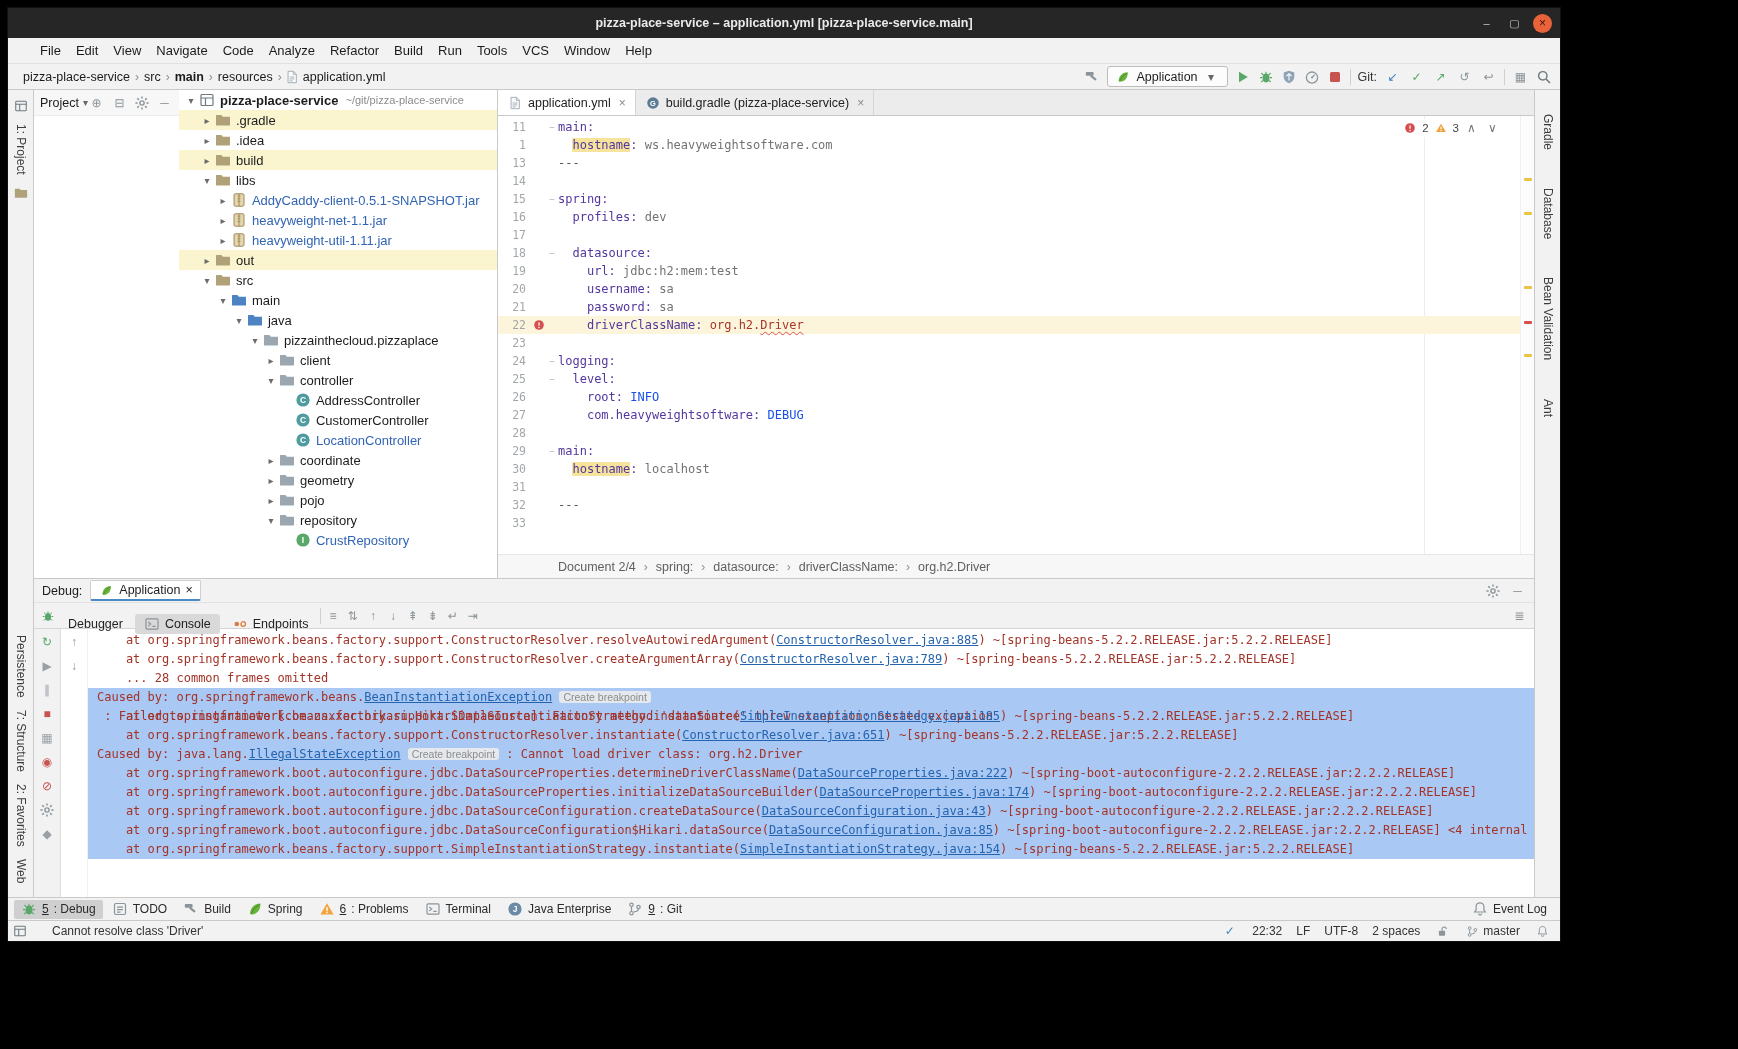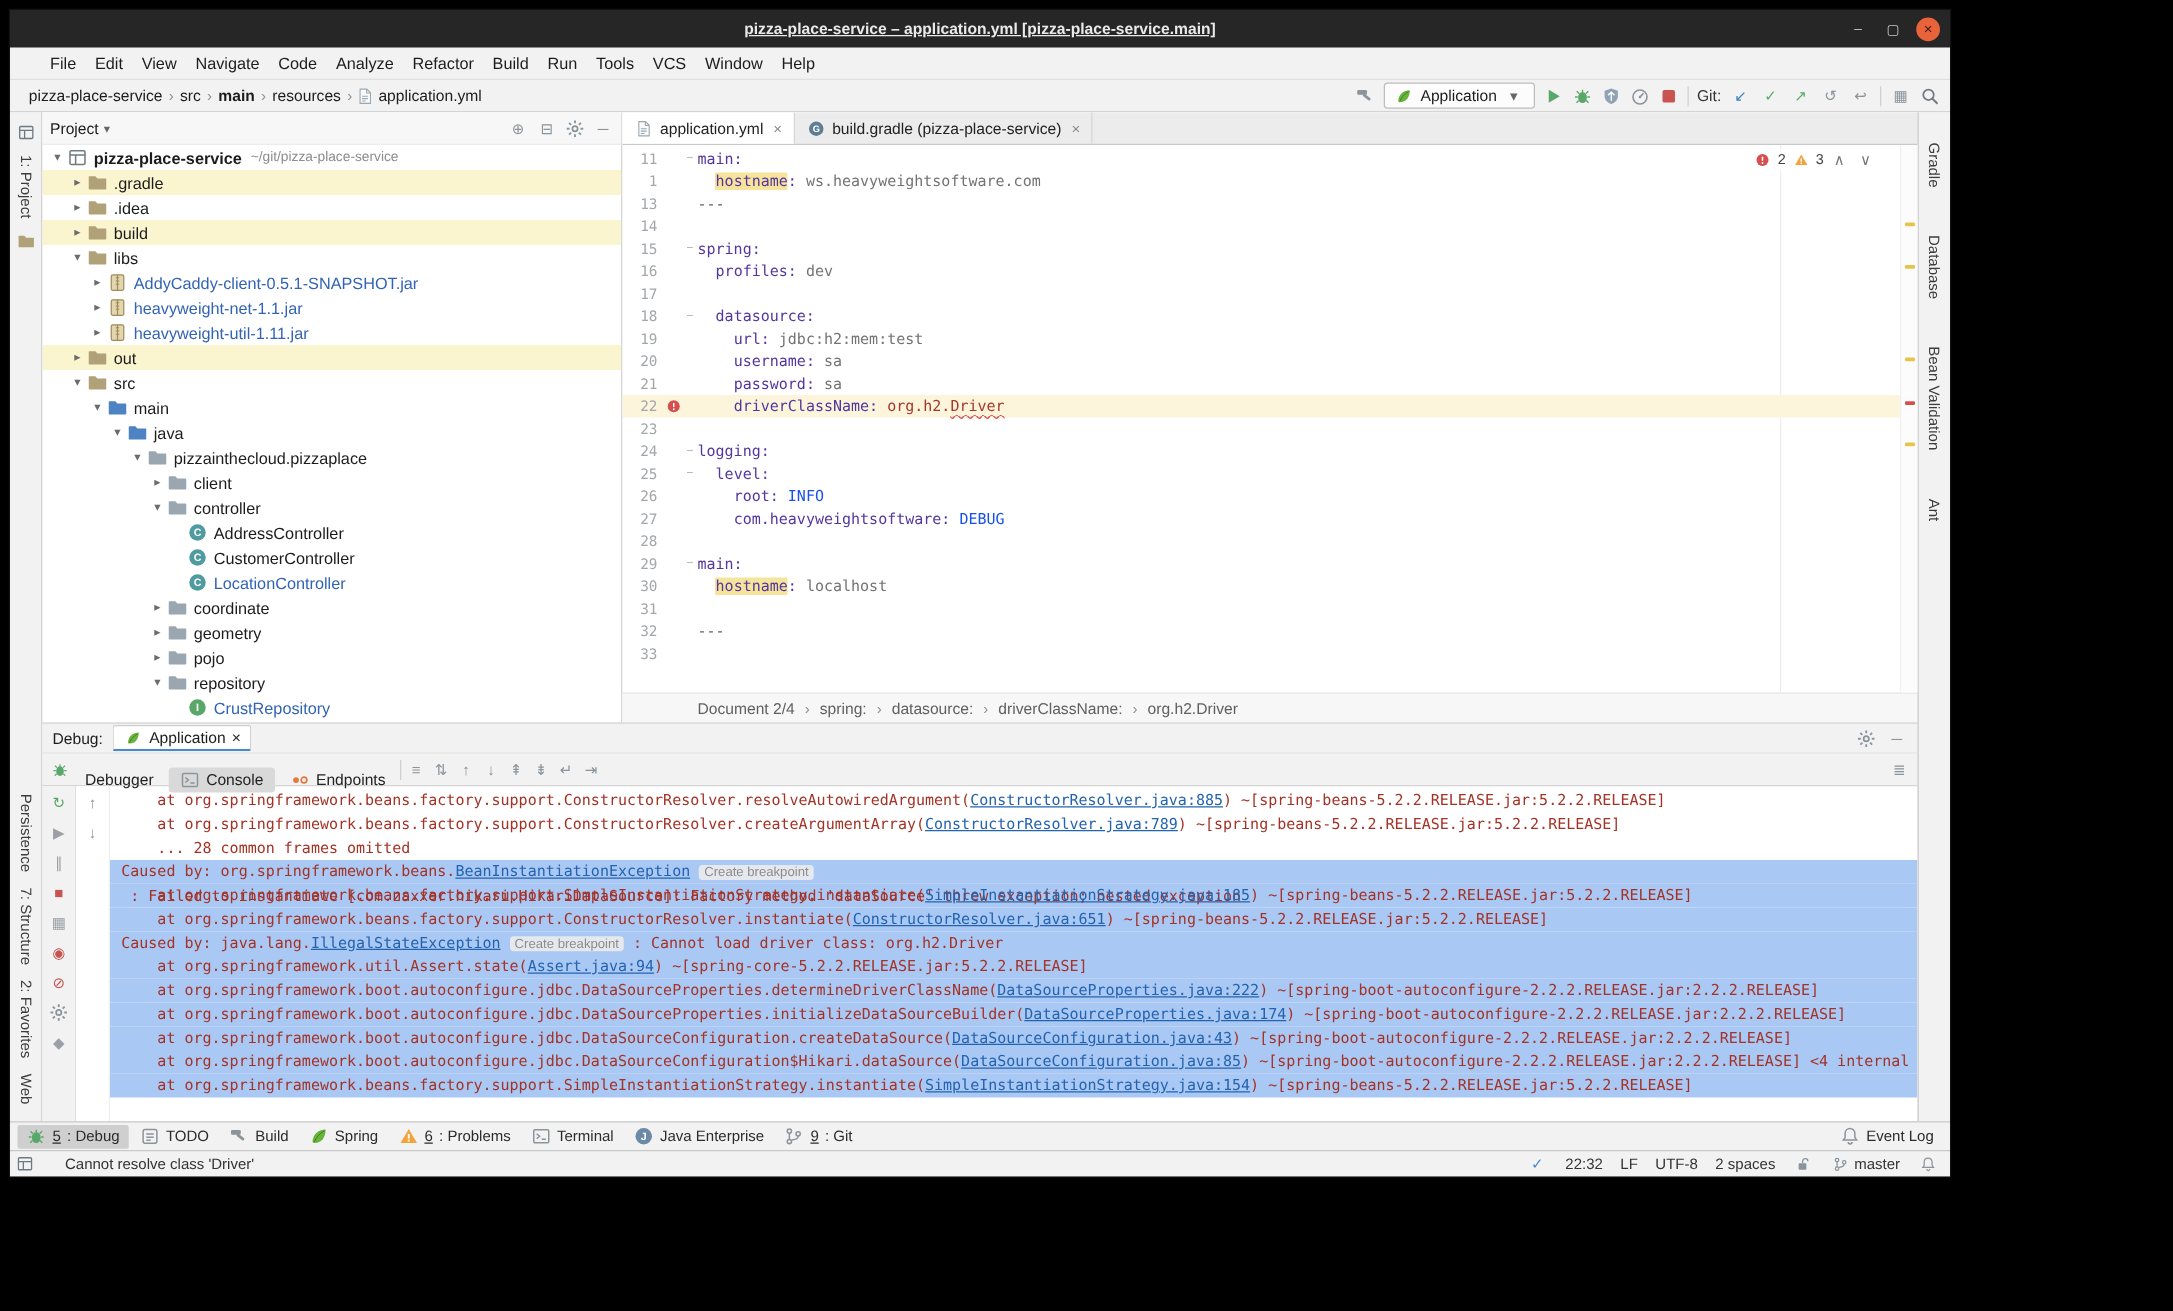--- a/index.html
+++ b/index.html
@@ -1,21 +1,21 @@
 <!DOCTYPE html>
 <html><head>
 <meta charset="utf-8">
 <style>
   *{box-sizing:border-box;margin:0;padding:0;}
   html,body{width:1738px;height:1049px;background:#000;overflow:hidden;}
   body{font-family:"Liberation Sans",sans-serif;font-size:13px;color:#1c1c1c;position:relative;}
   .window{position:absolute;left:8px;top:8px;width:1552px;height:933px;background:#f2f2f2;display:flex;flex-direction:column;box-shadow:0 0 0 1px #111;}
 
   
-  .titlebar{height:30px;background:#262626;color:#eaeaea;display:flex;align-items:center;justify-content:center;position:relative;flex:none;text-decoration:underline;}
+  .titlebar{height:30px;background:#262626;color:#eaeaea;display:flex;align-items:center;justify-content:center;position:relative;flex:none;}
   .title-text{font-weight:bold;font-size:12.5px;}
   .win-controls{position:absolute;right:8px;top:0;height:100%;display:flex;align-items:center;gap:9px;}
   .wc{width:19px;height:19px;border-radius:50%;display:flex;align-items:center;justify-content:center;color:#c8c8c8;font-size:11px;}
   .wc.close{background:#e8633a;color:#40160a;font-size:12px;}
 
   
   .menubar{height:26px;display:flex;align-items:center;padding-left:25px;gap:1px;background:#f2f2f2;border-bottom:1px solid #e0e0e0;flex:none;}
   .menu-item{padding:3px 7px;border-radius:3px;}
   .navbar{height:26px;display:flex;align-items:center;padding:0 8px 0 12px;background:#f2f2f2;border-bottom:1px solid #c9c9c9;flex:none;font-size:12.5px;}
   .crumbs{display:flex;align-items:center;}
@@ -36,21 +36,21 @@
   .stripe.left{border-right:1px solid #c9c9c9;padding-top:4px;}
   .stripe.right{border-left:1px solid #c9c9c9;padding-top:18px;gap:26px;}
   .vlabel{writing-mode:vertical-rl;font-size:12px;color:#3c3c3c;padding:6px 0;white-space:nowrap;}
   .vspacer{flex:1;}
   .stripe-ic{margin:4px 0;}
 
   .center{flex:1;display:flex;flex-direction:column;min-width:0;}
   .upper{height:488px;display:flex;min-height:0;flex:none;}
 
   
-  .project{width:464px;border-right:1px solid #c9c9c9;display:flex;flex-direction:column;background:#fff;flex:none;justify-content:center;}
+  .project{width:464px;border-right:1px solid #c9c9c9;display:flex;flex-direction:row;background:#fff;flex:none;justify-content:center;}
   .project-header{height:26px;display:flex;align-items:center;padding:0 6px;background:#f7f7f7;border-bottom:1px solid #ececec;flex:none;}
   .ph-title{display:flex;align-items:center;gap:4px;font-size:12.5px;}
   .ph-tools{margin-left:auto;display:flex;align-items:center;gap:6px;}
   .tree{flex:1;overflow:hidden;font-size:13px;}
   .tree-row{height:20px;display:flex;align-items:center;white-space:nowrap;}
   .tree-row.excluded{background:#faf4cf;}
   .arrow{width:16px;text-align:center;color:#6b6b6b;font-size:10px;flex:none;}
   .tree-icon{width:16px;height:16px;margin-right:5px;flex:none;display:inline-flex;}
   .tree-label.lib{color:#3264b4;}
   .tree-label.bold{font-weight:bold;}
@@ -811,21 +811,20 @@
               <span class="gl" style="color: rgb(138, 148, 154);">↓</span>
             </div>
           <div class="console" id="console">
               <div class="cline"><span>    at org.springframework.beans.factory.support.ConstructorResolver.resolveAutowiredArgument(</span><span class="clink">ConstructorResolver.java:885</span><span>) ~[spring-beans-5.2.2.RELEASE.jar:5.2.2.RELEASE]</span></div>
               <div class="cline"><span>    at org.springframework.beans.factory.support.ConstructorResolver.createArgumentArray(</span><span class="clink">ConstructorResolver.java:789</span><span>) ~[spring-beans-5.2.2.RELEASE.jar:5.2.2.RELEASE]</span></div>
               <div class="cline"><span>    ... 28 common frames omitted</span></div>
               <div class="cline sel"><span>Caused by: org.springframework.beans.</span><span class="clink">BeanInstantiationException</span><span> </span><span class="chint">Create breakpoint</span><span> : Failed to instantiate [com.zaxxer.hikari.HikariDataSource]: Factory method 'dataSource' threw exception; nested exception</span></div>
               <div class="cline sel"><span>    at org.springframework.beans.factory.support.SimpleInstantiationStrategy.instantiate(</span><span class="clink">SimpleInstantiationStrategy.java:185</span><span>) ~[spring-beans-5.2.2.RELEASE.jar:5.2.2.RELEASE]</span></div>
               <div class="cline sel"><span>    at org.springframework.beans.factory.support.ConstructorResolver.instantiate(</span><span class="clink">ConstructorResolver.java:651</span><span>) ~[spring-beans-5.2.2.RELEASE.jar:5.2.2.RELEASE]</span></div>
               <div class="cline sel"><span>Caused by: java.lang.</span><span class="clink">IllegalStateException</span><span> </span><span class="chint">Create breakpoint</span><span> : Cannot load driver class: org.h2.Driver</span></div>
-              <div class="cline sel"><span>    at org.springframework.util.Assert.state(</span><span class="clink">Assert.java:94</span><span>) ~[spring-core-5.2.2.RELEASE.jar:5.2.2.RELEASE]</span></div>
               <div class="cline sel"><span>    at org.springframework.boot.autoconfigure.jdbc.DataSourceProperties.determineDriverClassName(</span><span class="clink">DataSourceProperties.java:222</span><span>) ~[spring-boot-autoconfigure-2.2.2.RELEASE.jar:2.2.2.RELEASE]</span></div>
               <div class="cline sel"><span>    at org.springframework.boot.autoconfigure.jdbc.DataSourceProperties.initializeDataSourceBuilder(</span><span class="clink">DataSourceProperties.java:174</span><span>) ~[spring-boot-autoconfigure-2.2.2.RELEASE.jar:2.2.2.RELEASE]</span></div>
               <div class="cline sel"><span>    at org.springframework.boot.autoconfigure.jdbc.DataSourceConfiguration.createDataSource(</span><span class="clink">DataSourceConfiguration.java:43</span><span>) ~[spring-boot-autoconfigure-2.2.2.RELEASE.jar:2.2.2.RELEASE]</span></div>
               <div class="cline sel"><span>    at org.springframework.boot.autoconfigure.jdbc.DataSourceConfiguration$Hikari.dataSource(</span><span class="clink">DataSourceConfiguration.java:85</span><span>) ~[spring-boot-autoconfigure-2.2.2.RELEASE.jar:2.2.2.RELEASE] &lt;4 internal ca</span></div>
               <div class="cline sel"><span>    at org.springframework.beans.factory.support.SimpleInstantiationStrategy.instantiate(</span><span class="clink">SimpleInstantiationStrategy.java:154</span><span>) ~[spring-beans-5.2.2.RELEASE.jar:5.2.2.RELEASE]</span></div>
             </div>
         </div>
       </div>
     </div>
 

